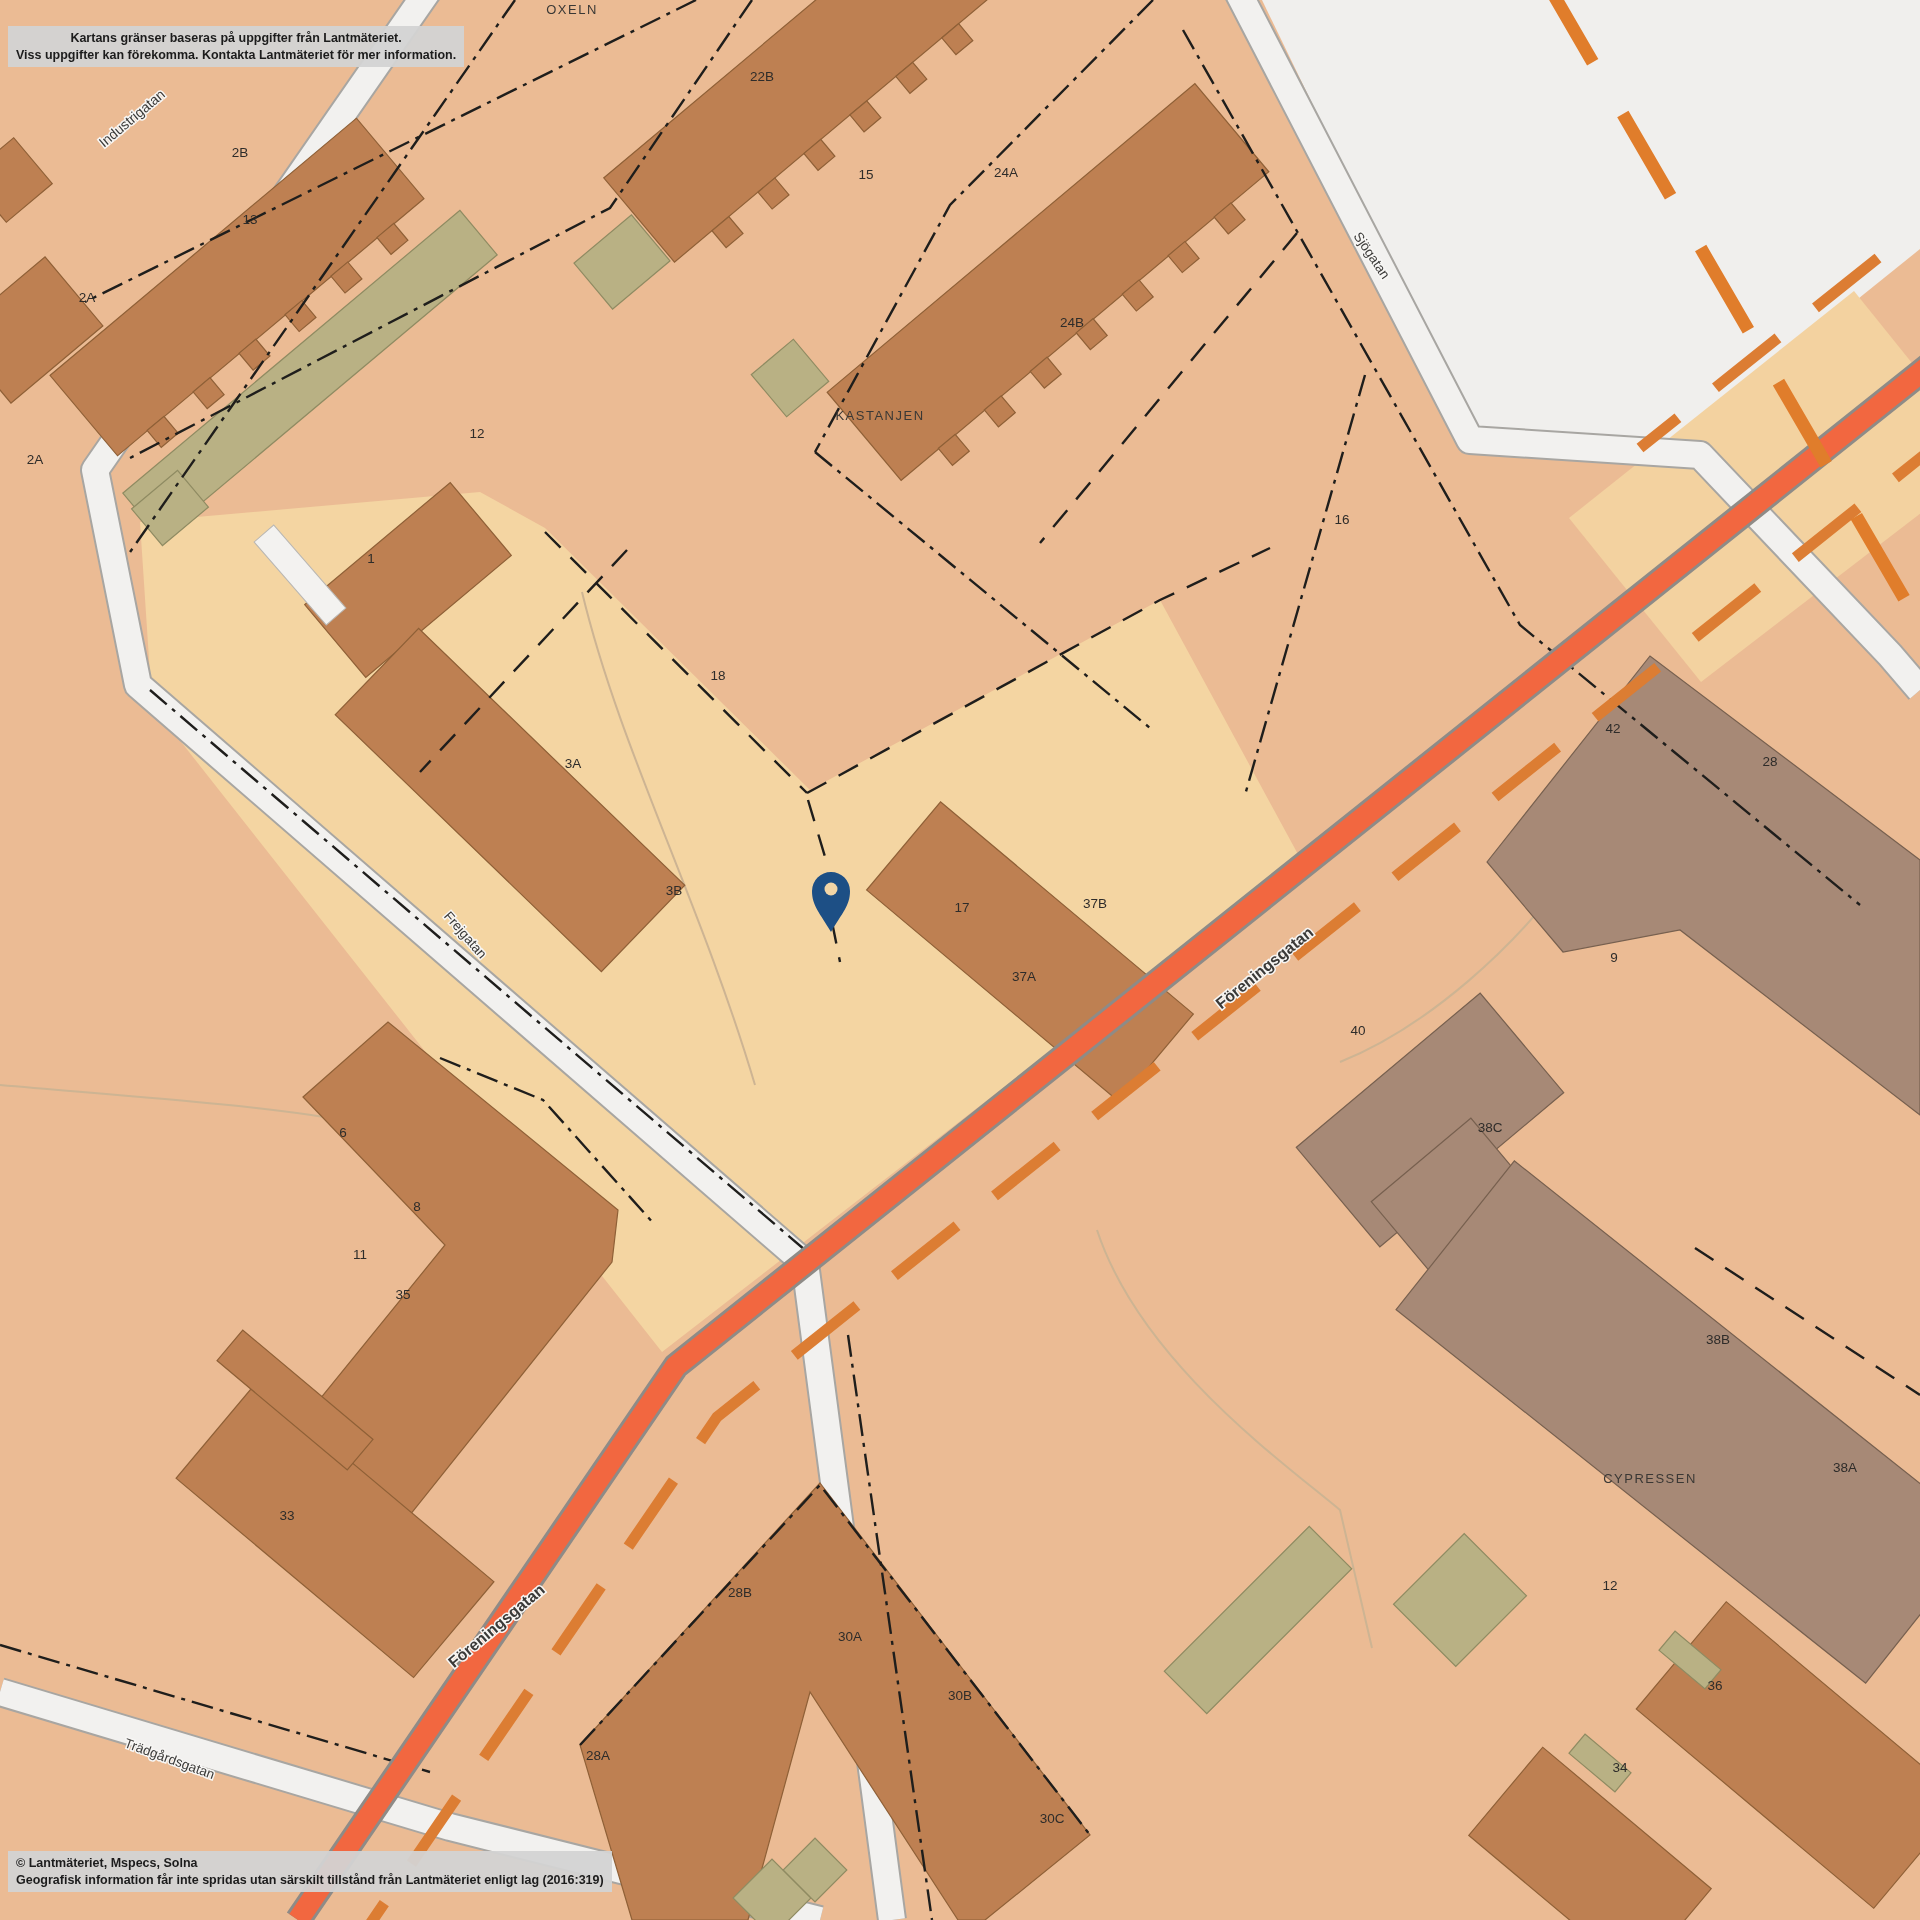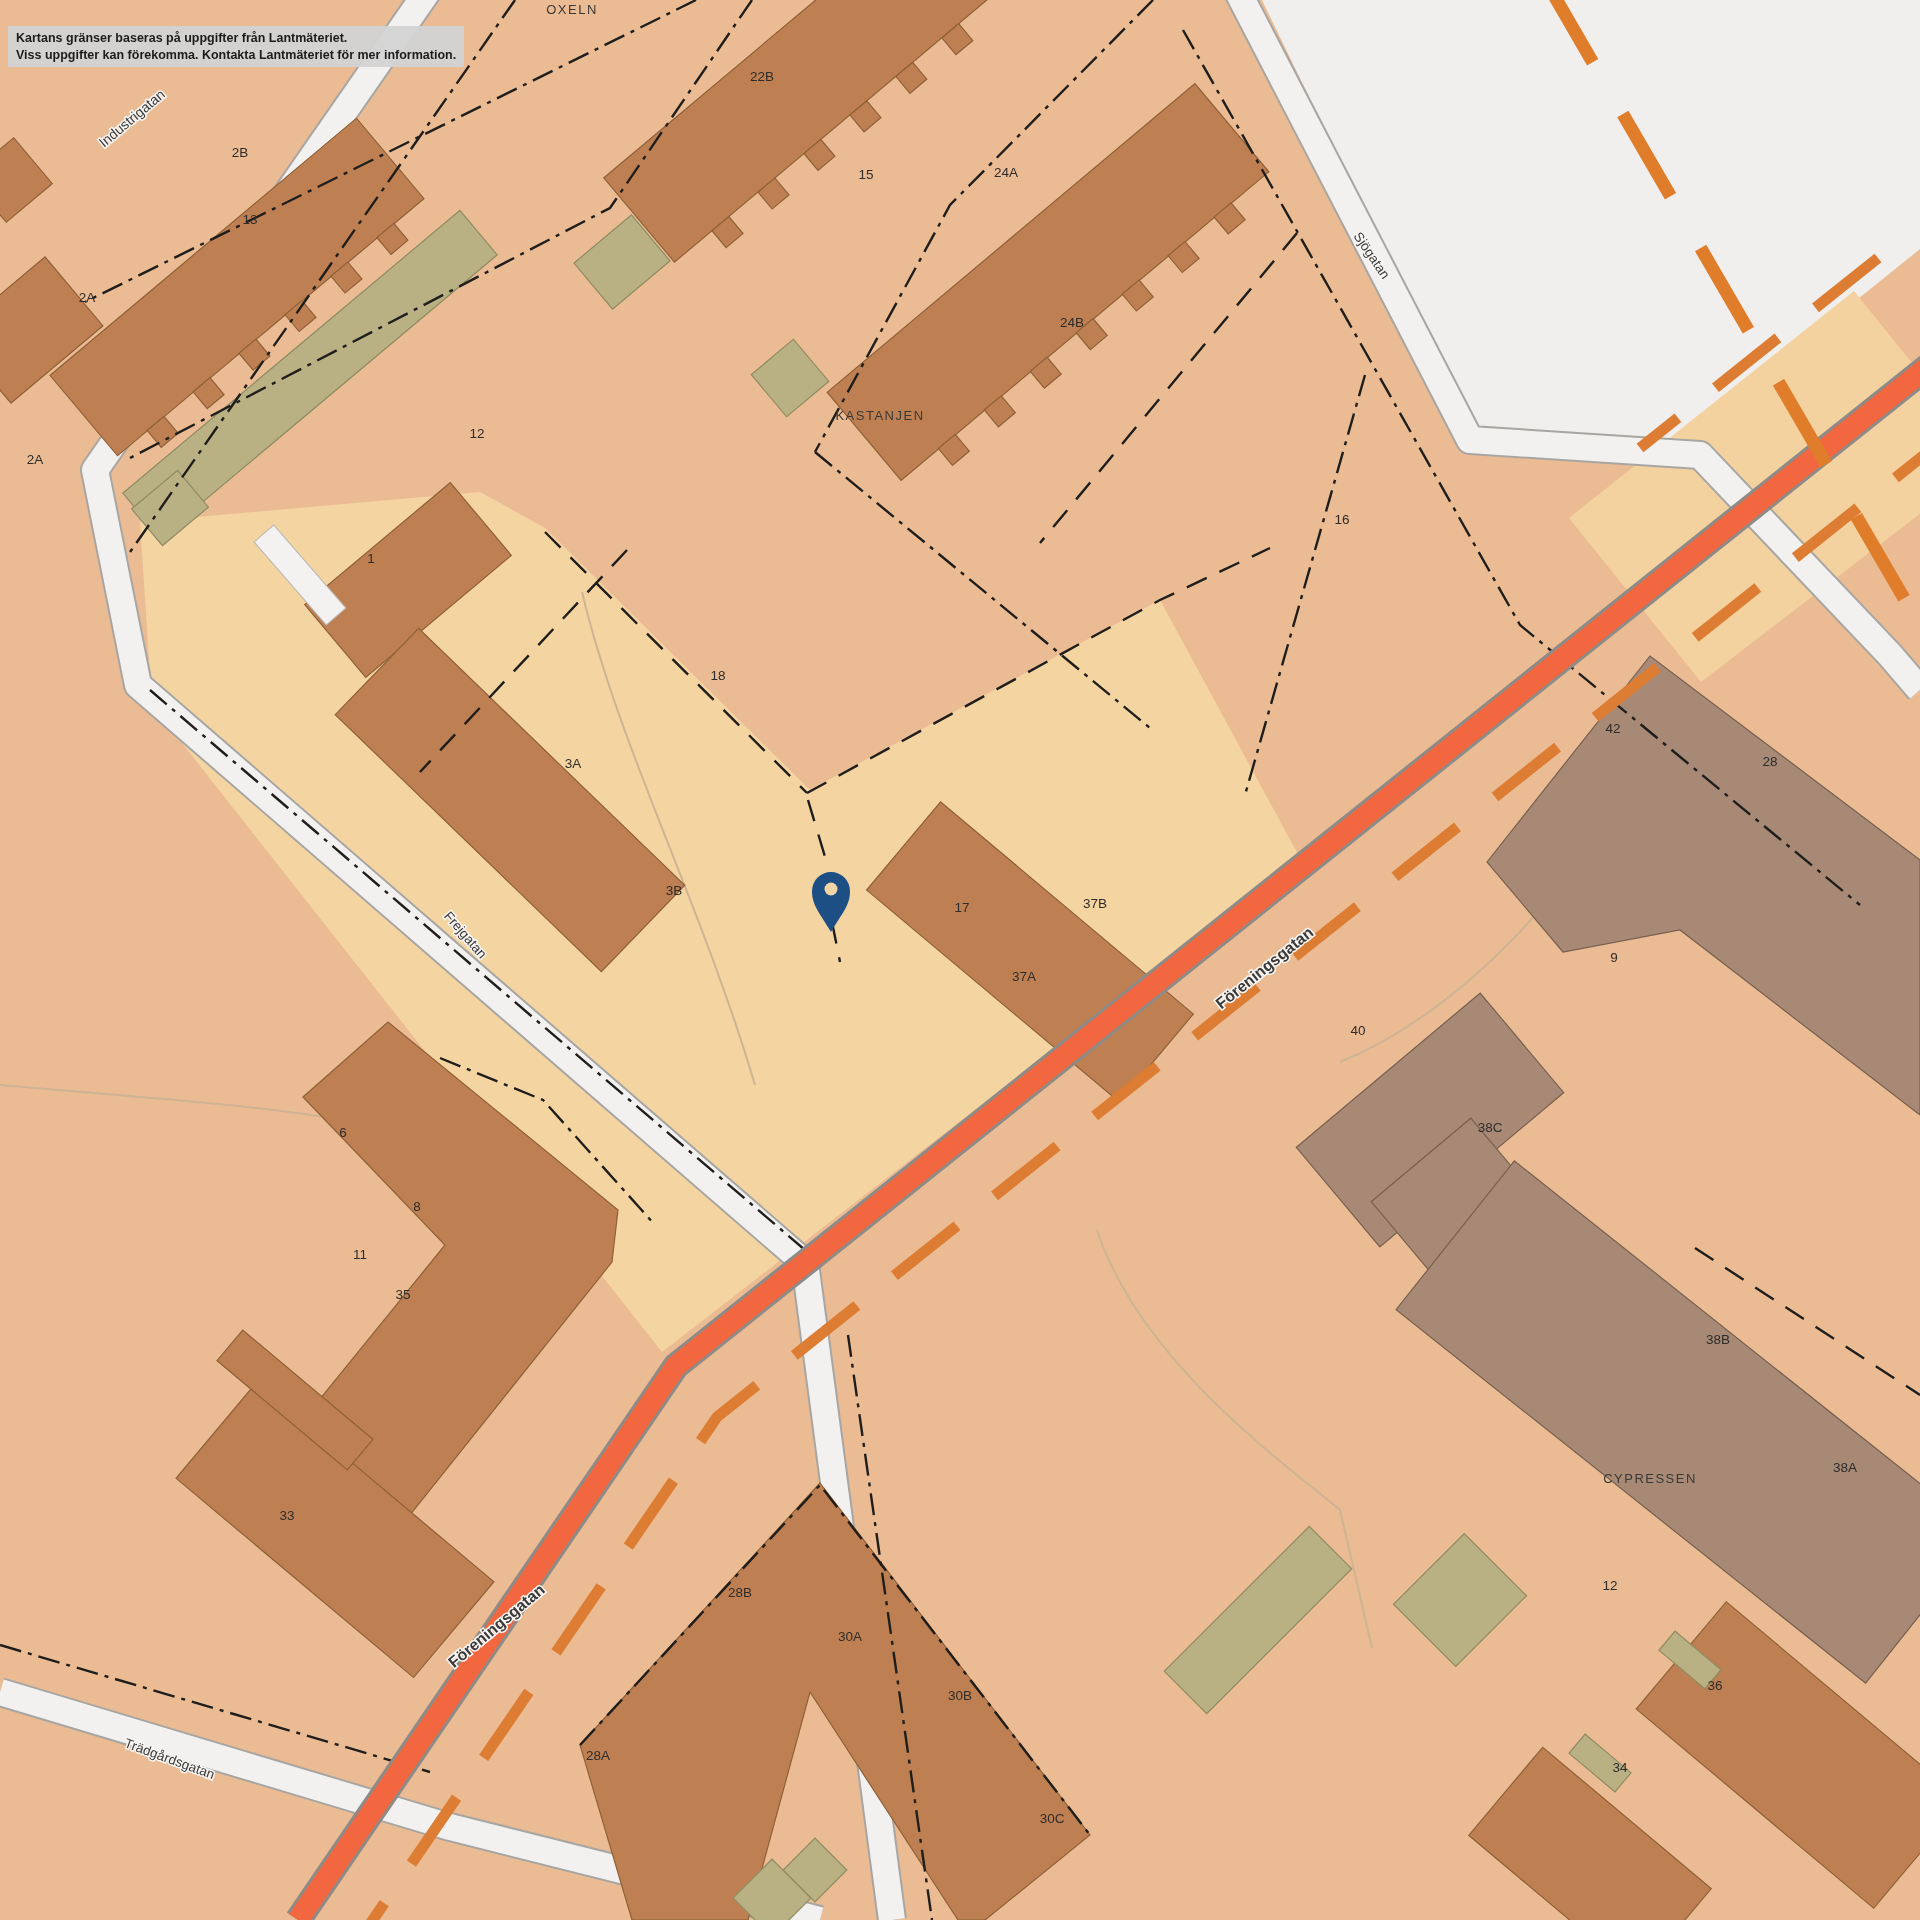--- a/index.html
+++ b/index.html
@@ -27,21 +27,21 @@
 
   
   text.parcel-label{font-family:"Liberation Sans",sans-serif;font-size:13.5px;fill:#2E2C2A;text-anchor:middle;}
   text.block-label{font-family:"Liberation Sans",sans-serif;font-size:13px;letter-spacing:1.5px;fill:#3A3835;text-anchor:middle;}
   text.street-label{font-family:"Liberation Sans",sans-serif;fill:#3B3A38;text-anchor:middle;
                     stroke:#F7F6F4;stroke-width:3px;paint-order:stroke;}
 
   
   .infobox{position:absolute;background:rgba(211,211,211,0.95);color:#1C1C1C;
            font-weight:bold;font-size:12.5px;line-height:1.32;padding:4px 8px;white-space:nowrap;}
-  .disclaimer{left:8px;top:26px;}
+  .disclaimer{left:8px;top:26px;text-align:center;}
   .attribution{left:8px;top:1851px;}
 </style>
 </head>
 <body>
 
 <div class="stage">
 <svg viewBox="0 0 1920 1920" width="1920" height="1920">
 
   <rect x="0" y="0" width="1920" height="1920" fill="#EBBB94"></rect>
 
@@ -222,13 +222,17 @@
   <g id="pin">
     <path id="pin-body" d="M831,932 C820,913 812,906 812,891 A19,19 0 1 1 850,891 C850,906 842,913 831,932 Z" fill="#1D4F85"></path>
     <circle id="pin-hole" cx="831" cy="889" r="6.5" fill="#F2D5A6"></circle>
   </g>
 </svg>
 
 <div class="infobox disclaimer">
   <div>Kartans gränser baseras på uppgifter från Lantmäteriet.</div>
   <div>Viss uppgifter kan förekomma. Kontakta Lantmäteriet för mer information.</div>
 </div>
+<div class="infobox attribution">
+  <div>© Lantmäteriet, Mspecs, Solna</div>
+  <div>Geografisk information får inte spridas utan särskilt tillstånd från Lantmäteriet enligt lag (2016:319)</div>
 </div>
+</div>
 
 </body></html>

